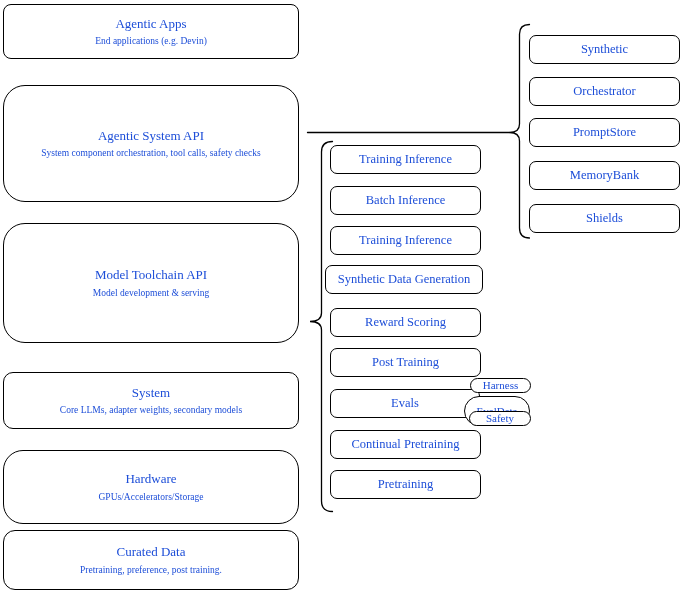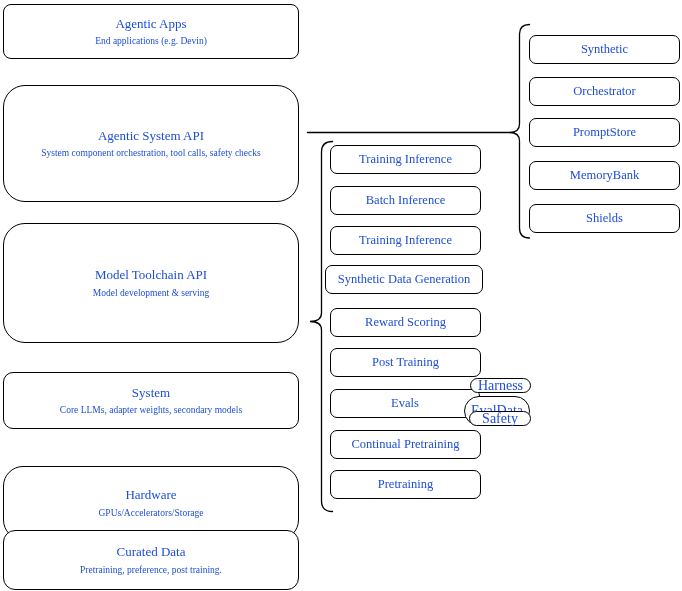--- a/index.html
+++ b/index.html
@@ -11,21 +11,21 @@
     position:absolute;box-sizing:border-box;background:#ffffff;
     border:1px solid #000000;display:flex;flex-direction:column;
     align-items:center;justify-content:center;text-align:center;
   }
   .node-title{font-size:13px;line-height:1.2;white-space:nowrap;}
   .node-subtitle{font-size:9.5px;line-height:1.2;margin-top:5px;white-space:nowrap;}
   .mbox{font-size:12.5px;border-radius:7px;line-height:1.1;}
   .rbox{font-size:12.5px;border-radius:7px;line-height:1.1;}
   .pill{
     position:absolute;box-sizing:border-box;background:#ffffff;
-    border:1px solid #000000;border-radius:999px;font-size:14px;
+    border:1px solid #000000;border-radius:999px;font-size:11px;
     display:flex;align-items:center;justify-content:center;
     white-space:nowrap;z-index:3;line-height:1;
   }
   .overlay{position:absolute;left:0;top:0;width:682px;height:591px;pointer-events:none;z-index:2;}
 </style>
 </head>
 <body>
 
 <div class="canvas">
 
@@ -42,21 +42,21 @@
   <div class="box" style="left:3px;top:223px;width:296px;height:120px;border-radius:22px;">
     <div class="node-title">Model Toolchain API</div>
     <div class="node-subtitle">Model development &amp; serving</div>
   </div>
 
   <div class="box" style="left:3px;top:372px;width:296px;height:57px;border-radius:10px;">
     <div class="node-title">System</div>
     <div class="node-subtitle">Core LLMs, adapter weights, secondary models</div>
   </div>
 
-  <div class="box" style="left:3px;top:450px;width:296px;height:74px;border-radius:20px;margin-top:16px;">
+  <div class="box" style="left:3px;top:450px;width:296px;height:74px;border-radius:20px;">
     <div class="node-title">Hardware</div>
     <div class="node-subtitle">GPUs/Accelerators/Storage</div>
   </div>
 
   <div class="box" style="left:3px;top:530px;width:296px;height:60px;border-radius:12px;">
     <div class="node-title">Curated Data</div>
     <div class="node-subtitle">Pretraining, preference, post training.</div>
   </div>
 
   <div class="box mbox" style="left:330px;top:145px;width:151px;height:29px;">

